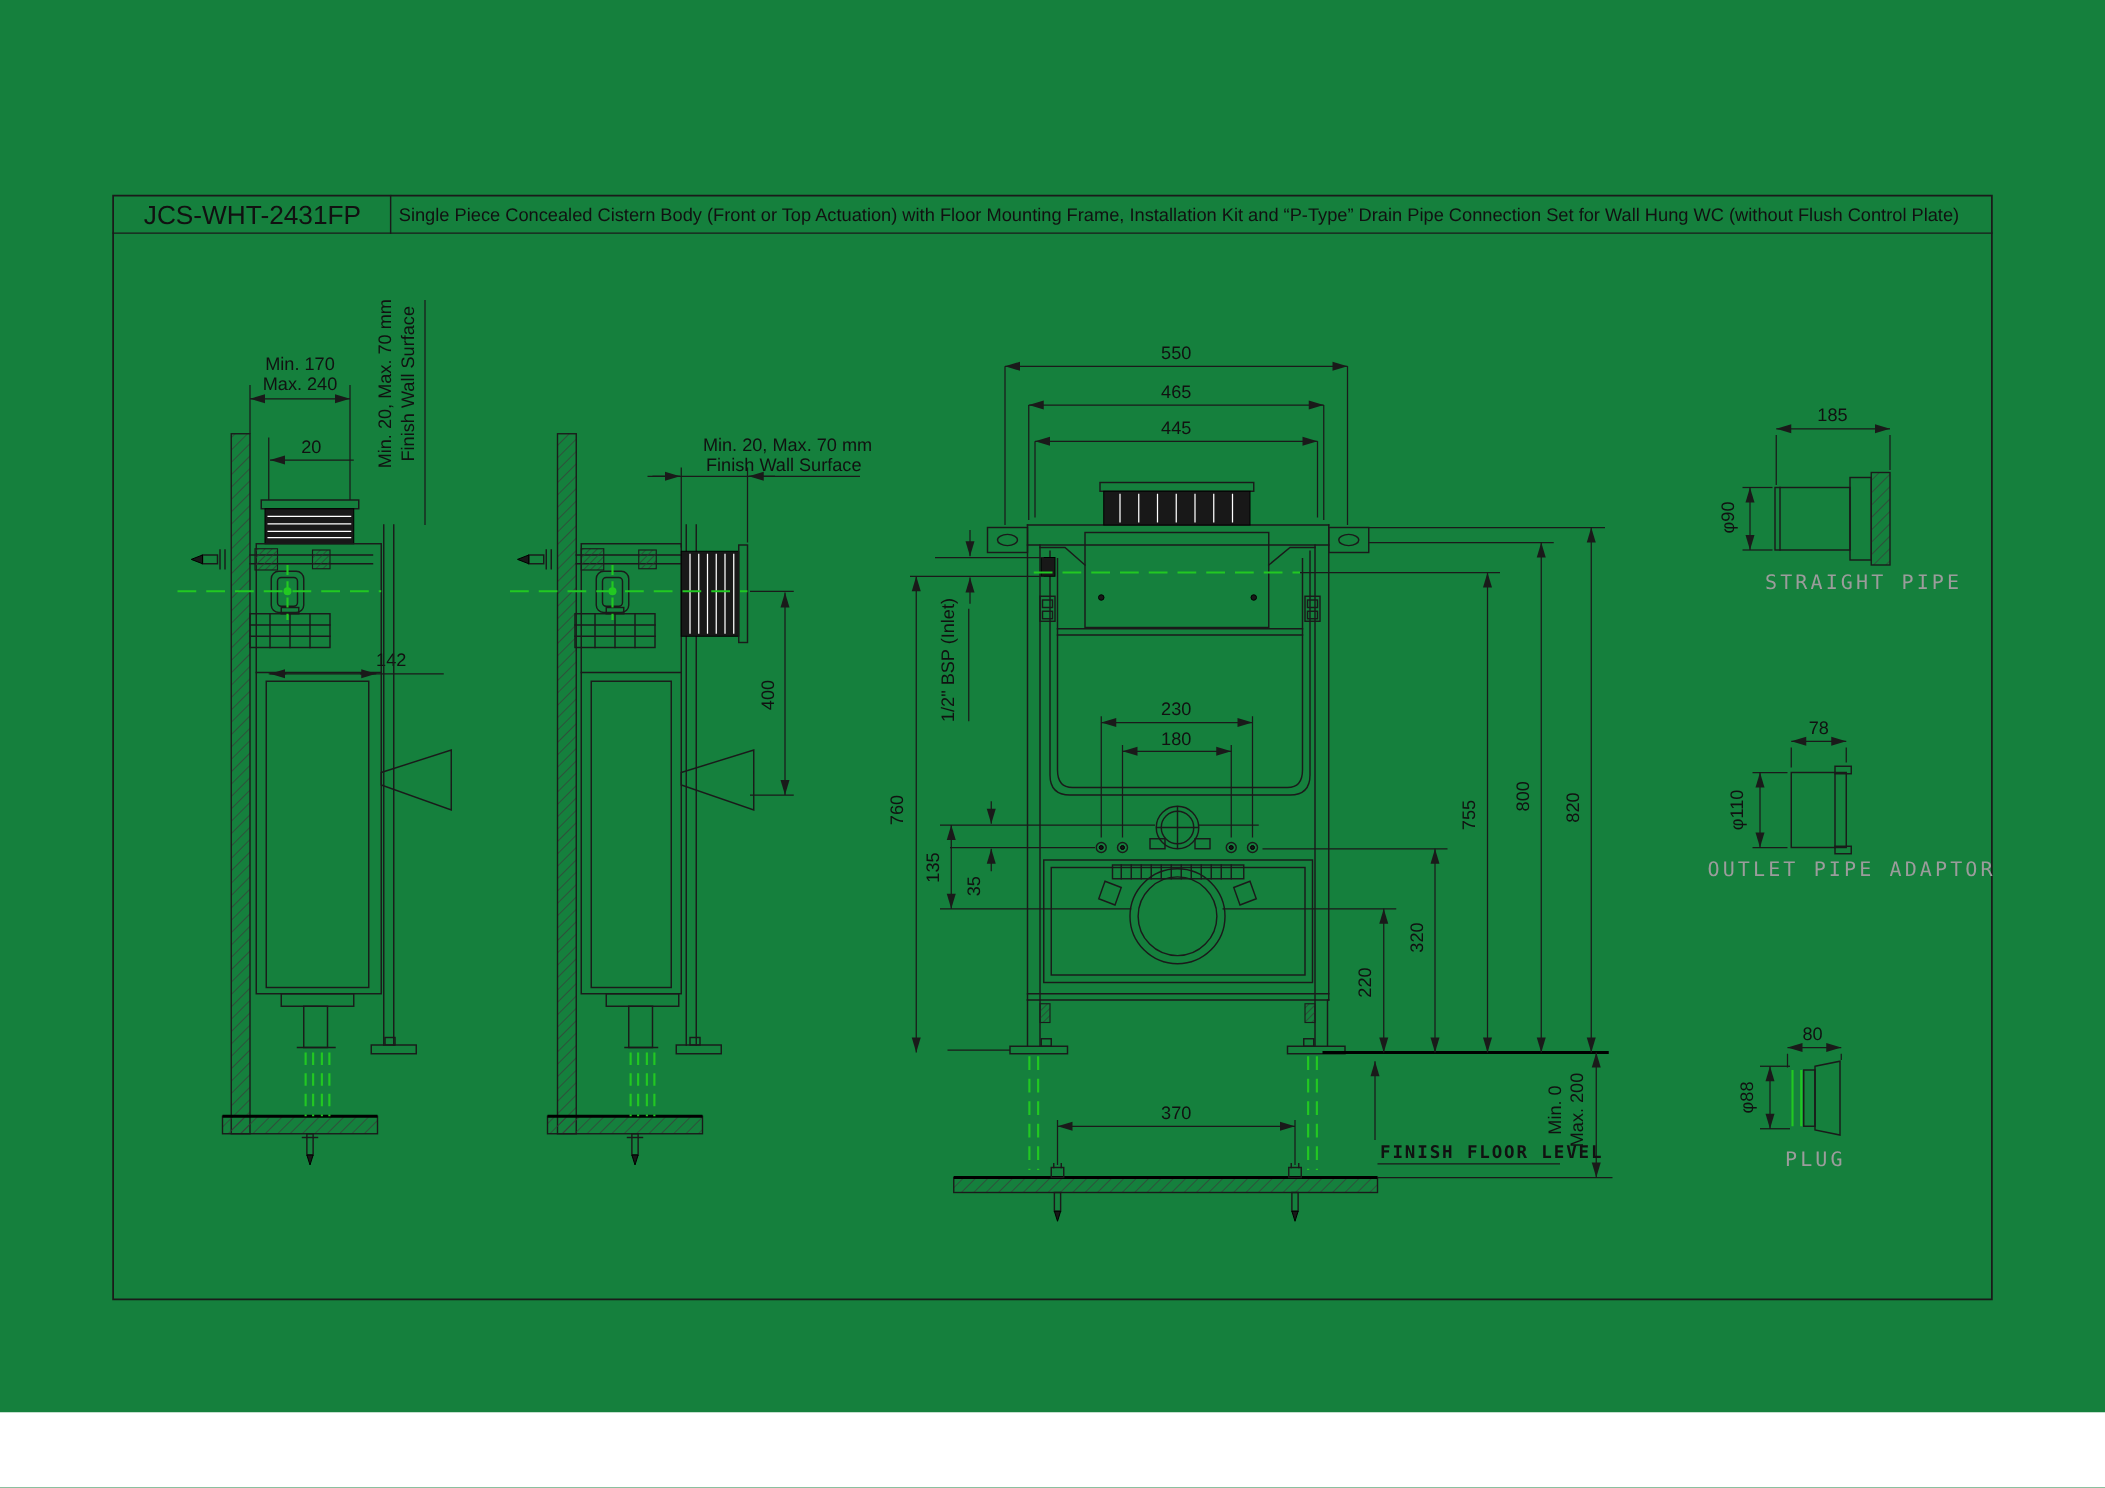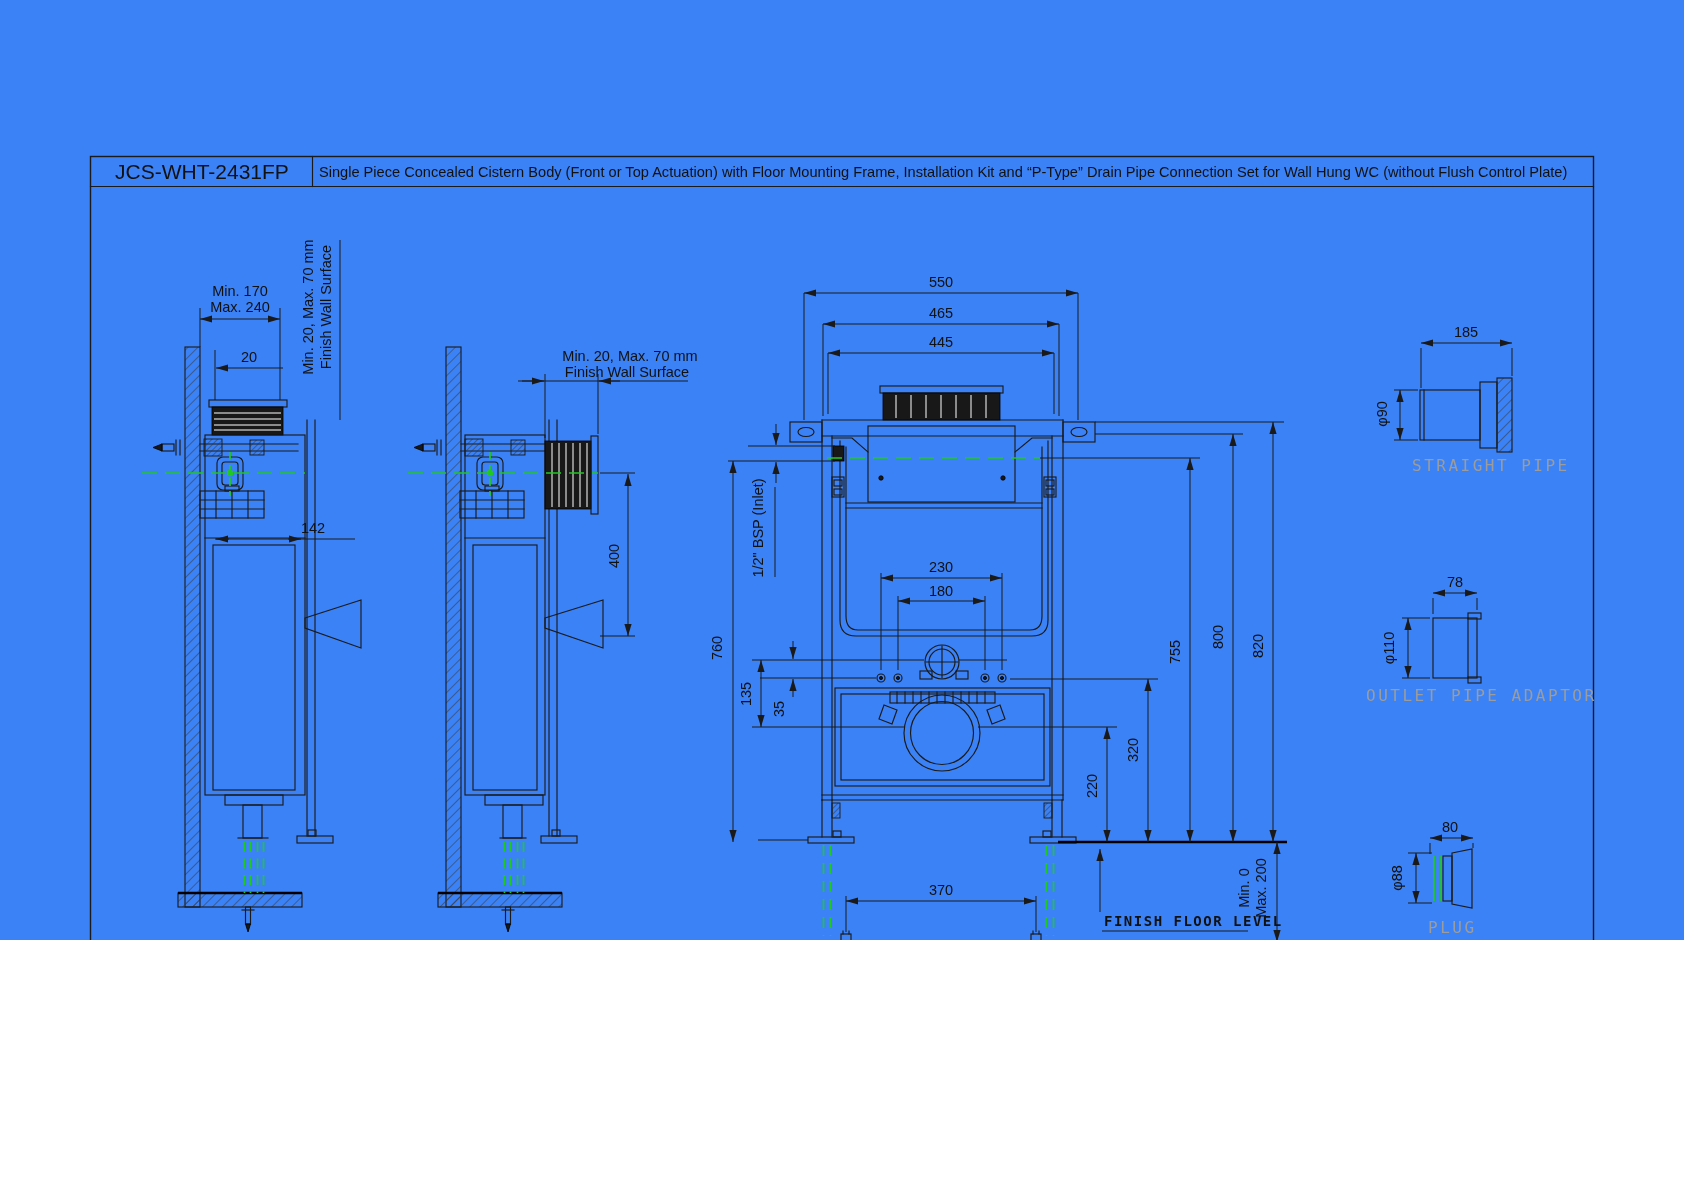--- a/index.html
+++ b/index.html
@@ -1,16 +1,16 @@
 <!DOCTYPE html>
 <html><head>
 <meta charset="utf-8">
 <style>
   html,body{margin:0;padding:0;background:#ffffff;}
-  .sheet{width:1684px;height:940px;position:relative;background:#3b82f6;}
+  .sheet{width:1684px;height:1130px;position:relative;background:#15803d;}
   svg{display:block;}
   .ln{stroke:#1a1a1a;stroke-width:1.15;fill:none;stroke-linecap:square;}
   .lnb{stroke:#000;stroke-width:2.3;fill:none;}
   .dl{stroke:#1a1a1a;stroke-width:1;fill:none;}
   .a2{marker-start:url(#ar);marker-end:url(#ar);}
   .ae{marker-end:url(#ar);}
   .blk{fill:#181818;stroke:#000;stroke-width:0.8;}
   .wht{stroke:#ffffff;stroke-width:1;fill:none;}
   .hat{fill:url(#h1);stroke:#1a1a1a;stroke-width:1.1;}
   .hat2{fill:url(#h2);stroke:#1a1a1a;stroke-width:0.9;}

